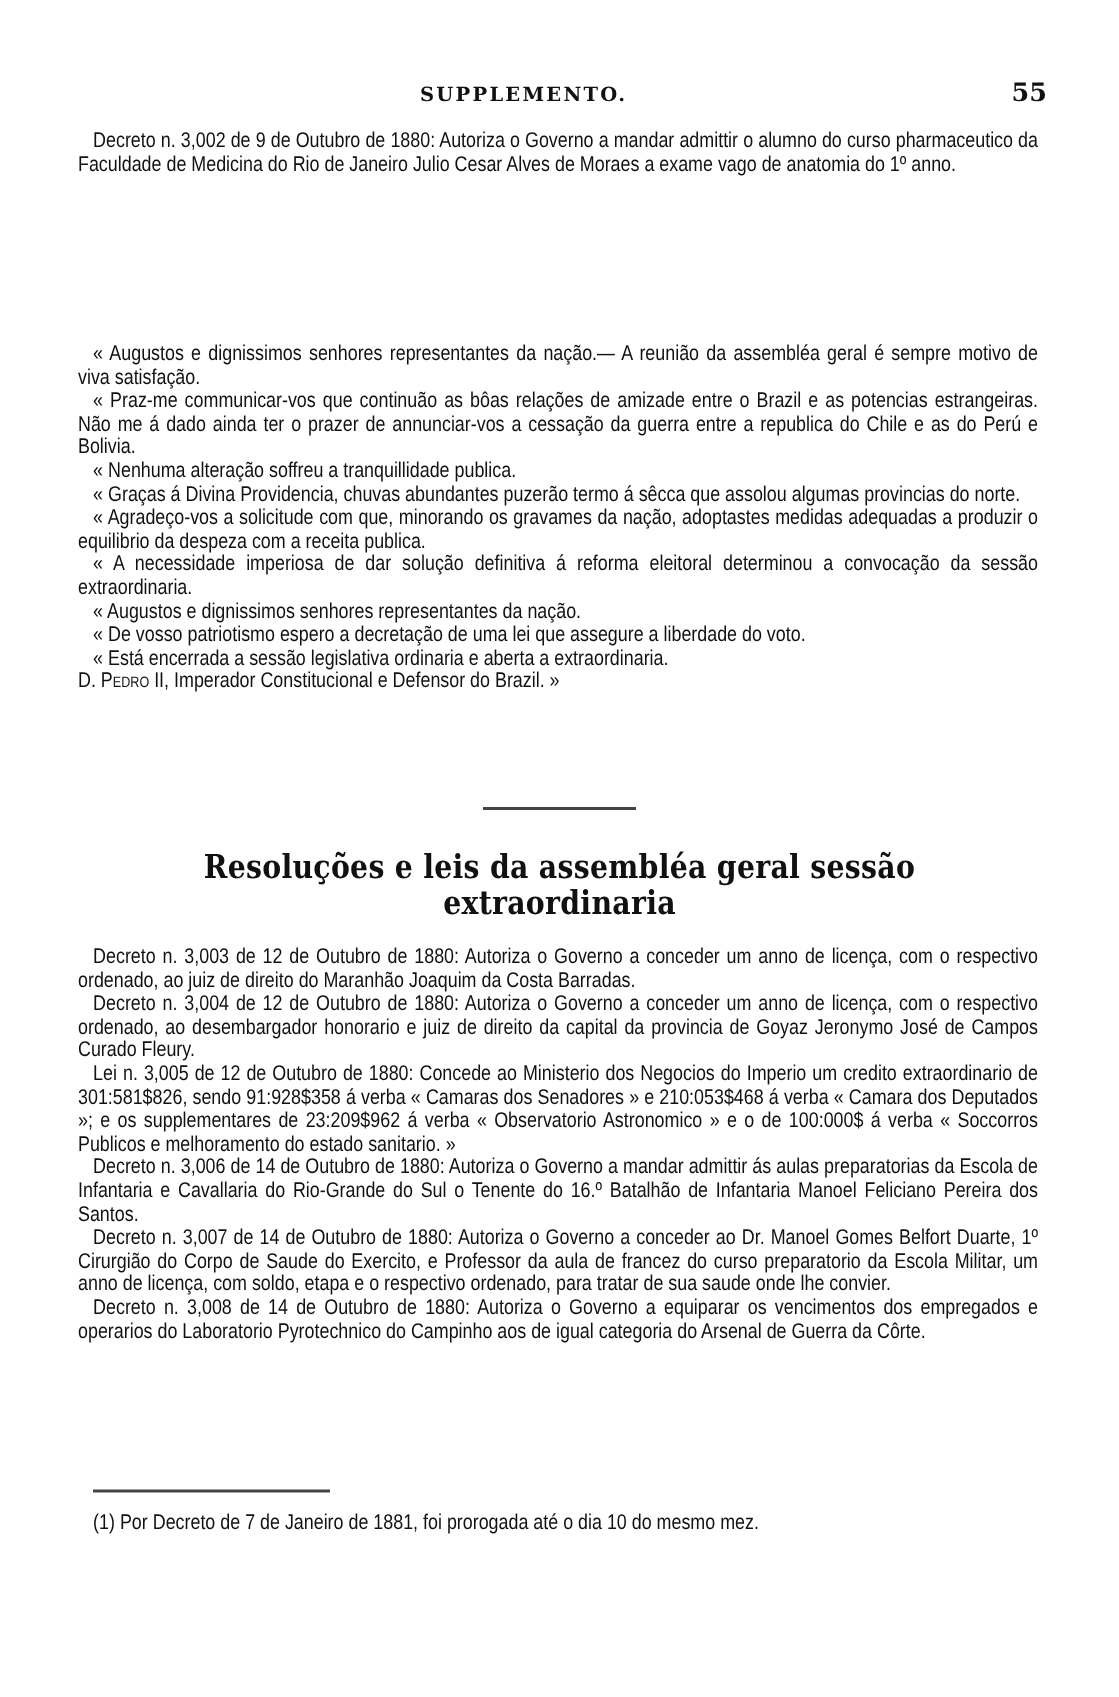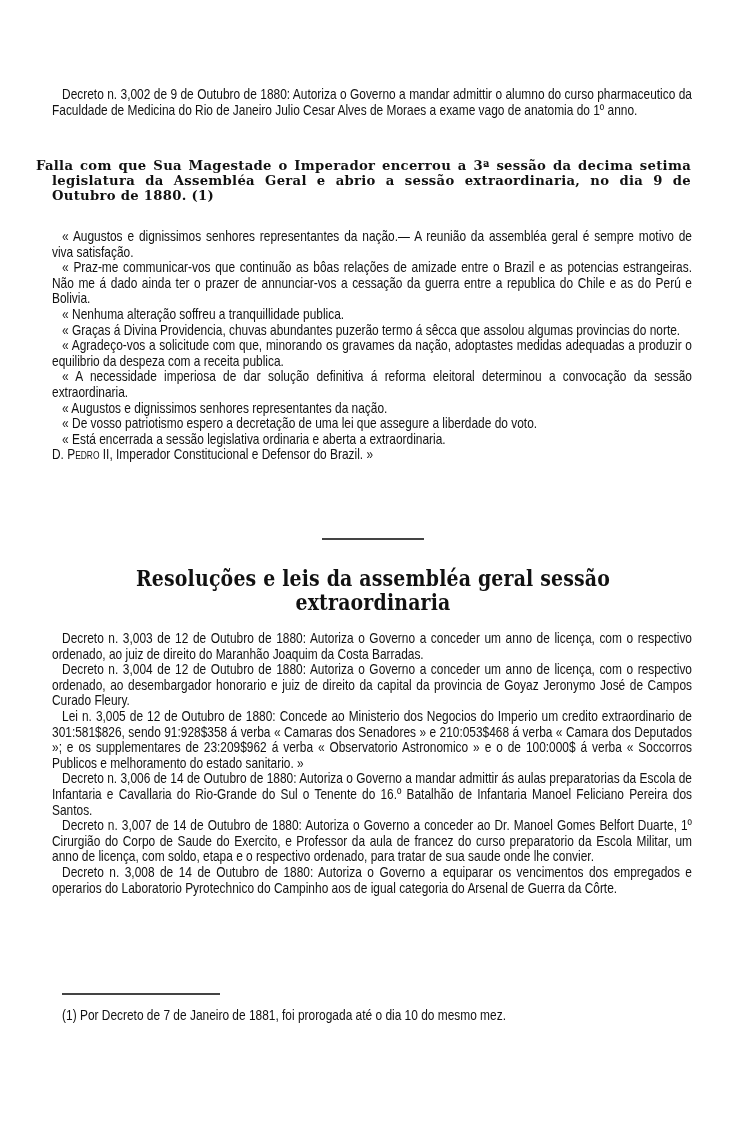--- a/index.html
+++ b/index.html
@@ -22,28 +22,29 @@
   .rule-foot { left: 62px; top: 993px; width: 158px; }
   .section-title { position: absolute; top: 566px; left: 0; width: 746px; text-align: center; font-family: "DejaVu Serif", serif; font-size: 22px; line-height: 24px; font-weight: bold; letter-spacing: 0.2px; transform: scaleX(0.86); transform-origin: center top; }
   .laws { top: 631px; }
   .footnote { top: 1008px; }
 </style>
 </head>
 <body>
 
 <div class="page">
 
+  <div class="running-head">
+    <span class="running-title">SUPPLEMENTO.</span>
+    <span class="page-number">55</span>
+  </div>
 
   <div class="block decreto-top" style="width: 761.905px; transform: scaleX(0.84);">
     <p class="para">Decreto n. 3,002 de 9 de Outubro de 1880: Autoriza o Governo a mandar admittir o alumno do curso pharmaceutico da Faculdade de Medicina do Rio de Janeiro Julio Cesar Alves de Moraes a exame vago de anatomia do 1º anno.</p>
   </div>
 
-  <div class="block falla">
-    <p class="falla-body">Falla com que Sua Magestade o Imperador encerrou a 3ª sessão da decima setima legislatura da Assembléa Geral e abrio a sessão extraordinaria, no dia 9 de Outubro de 1880. (1)</p>
-  </div>
 
   <div class="block speech" style="width: 761.905px; transform: scaleX(0.84);">
     <p class="para">« Augustos e dignissimos senhores representantes da nação.— A reunião da assembléa geral é sempre motivo de viva satisfação.</p>
     <p class="para">« Praz-me communicar-vos que continuão as bôas relações de amizade entre o Brazil e as potencias estrangeiras. Não me á dado ainda ter o prazer de annunciar-vos a cessação da guerra entre a republica do Chile e as do Perú e Bolivia.</p>
     <p class="para">« Nenhuma alteração soffreu a tranquillidade publica.</p>
     <p class="para">« Graças á Divina Providencia, chuvas abundantes puzerão termo á sêcca que assolou algumas provincias do norte.</p>
     <p class="para">« Agradeço-vos a solicitude com que, minorando os gravames da nação, adoptastes medidas adequadas a produzir o equilibrio da despeza com a receita publica.</p>
     <p class="para">« A necessidade imperiosa de dar solução definitiva á reforma eleitoral determinou a convocação da sessão extraordinaria.</p>
     <p class="para">« Augustos e dignissimos senhores representantes da nação.</p>
     <p class="para">« De vosso patriotismo espero a decretação de uma lei que assegure a liberdade do voto.</p>

